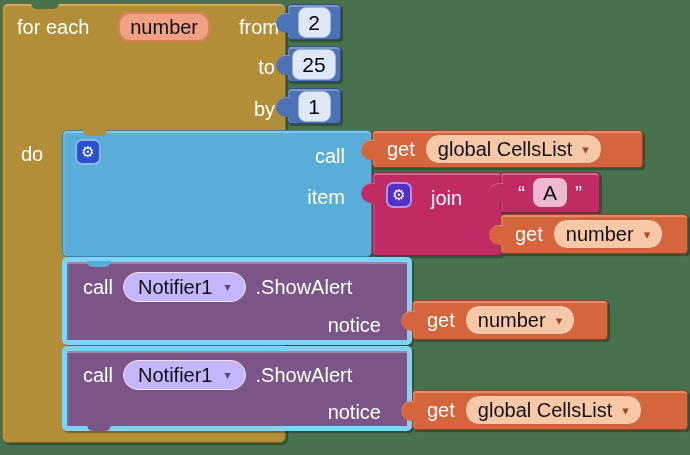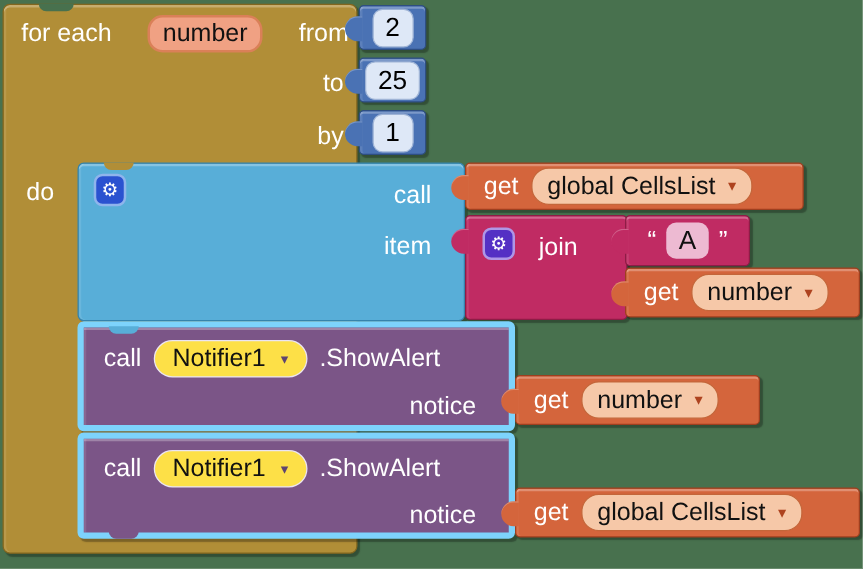--- a/index.html
+++ b/index.html
@@ -28,21 +28,21 @@
   .tab-magenta { background:#C02B63; }
 
   .seam { position:absolute; height:6px; width:24px; border-radius:0 0 8px 8px; top:-1px; left:20px; }
   .bump-bottom { position:absolute; height:6px; width:24px; border-radius:0 0 8px 8px; top:100%; margin-top:-1px; left:20px; background:#7B5587; }
   .notch-green { position:absolute; height:6px; width:28px; border-radius:0 0 8px 8px; top:-1px; left:28px; background:#48714E; }
 
   .pill-salmon { background:#F6C8A8; border:1px solid #C4663A; border-radius:14px; color:#111;
                  font-size:20px; line-height:1; padding:4px 12px; display:inline-flex; align-items:center; gap:10px; white-space:nowrap; }
   .pill-param  { background:#F0A183; border:2px solid #DA8058; border-radius:12px; color:#111;
                  font-size:20px; line-height:1; padding:3px 10px; white-space:nowrap; }
-  .pill-lav    { background:#fde047; border:1px solid #EBE4F2; border-radius:15px; color:#111;
+  .pill-lav    { background:#c4b5fd; border:1px solid #EBE4F2; border-radius:15px; color:#111;
                  font-size:20px; line-height:1; padding:4px 14px; display:inline-flex; align-items:center; gap:12px; white-space:nowrap; }
   .arrow-o { color:#AE431F; font-size:13px; font-family:"DejaVu Sans", sans-serif; }
   .arrow-p { color:#5E4570; font-size:12px; font-family:"DejaVu Sans", sans-serif; }
 
   .numfield { background:#DEE8F7; border:1px solid #9FB4D6; border-radius:8px; color:#000;
               font-size:21px; line-height:1; padding:4px 9px; min-width:13px; text-align:center; }
   .afield   { background:#EDBAD2; border-radius:8px; color:#111; font-size:21px; line-height:1; padding:4px 10px; }
   .quote    { color:#fff; font-size:21px; line-height:1; }
 
   .gear { width:26px; height:26px; border-radius:7px; display:flex; align-items:center; justify-content:center;

